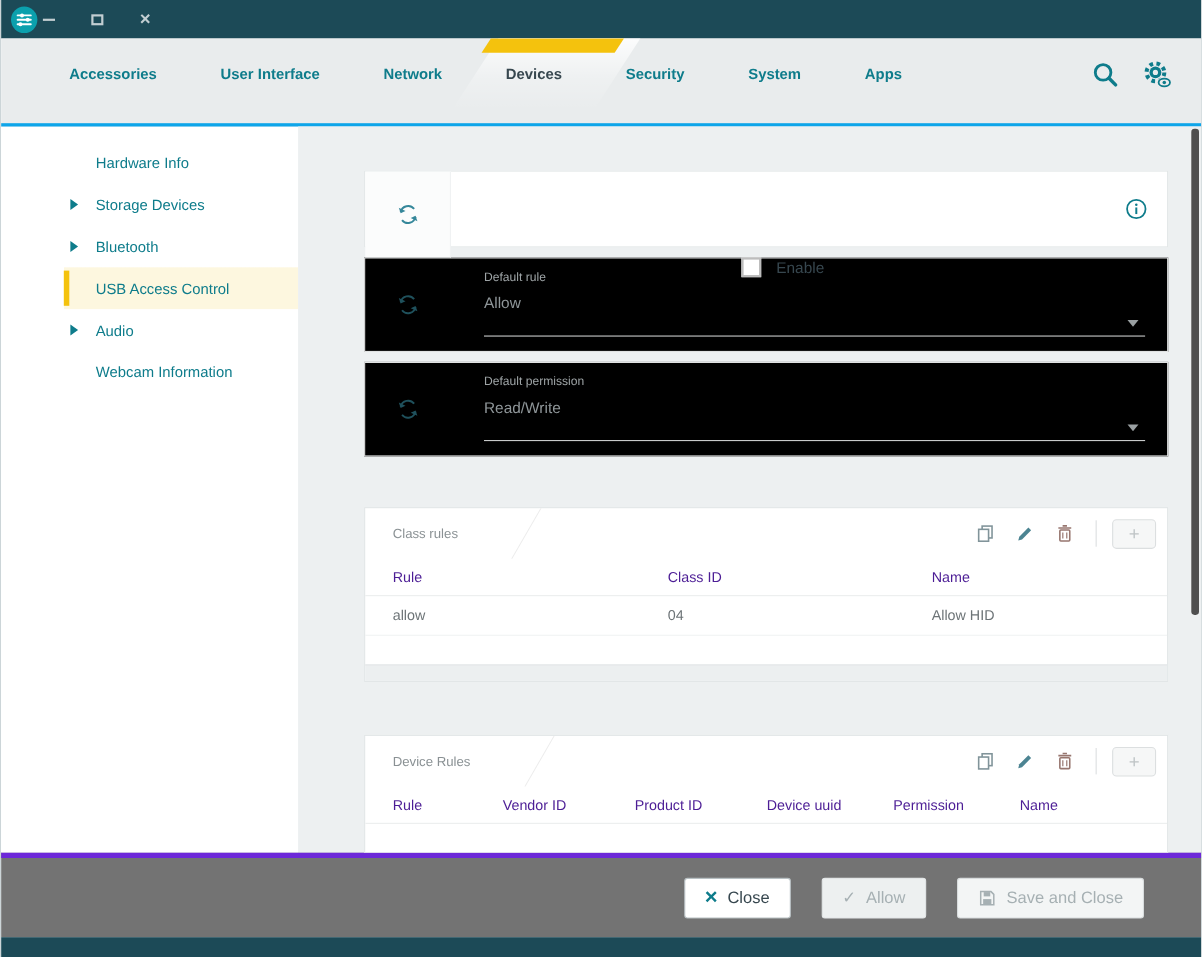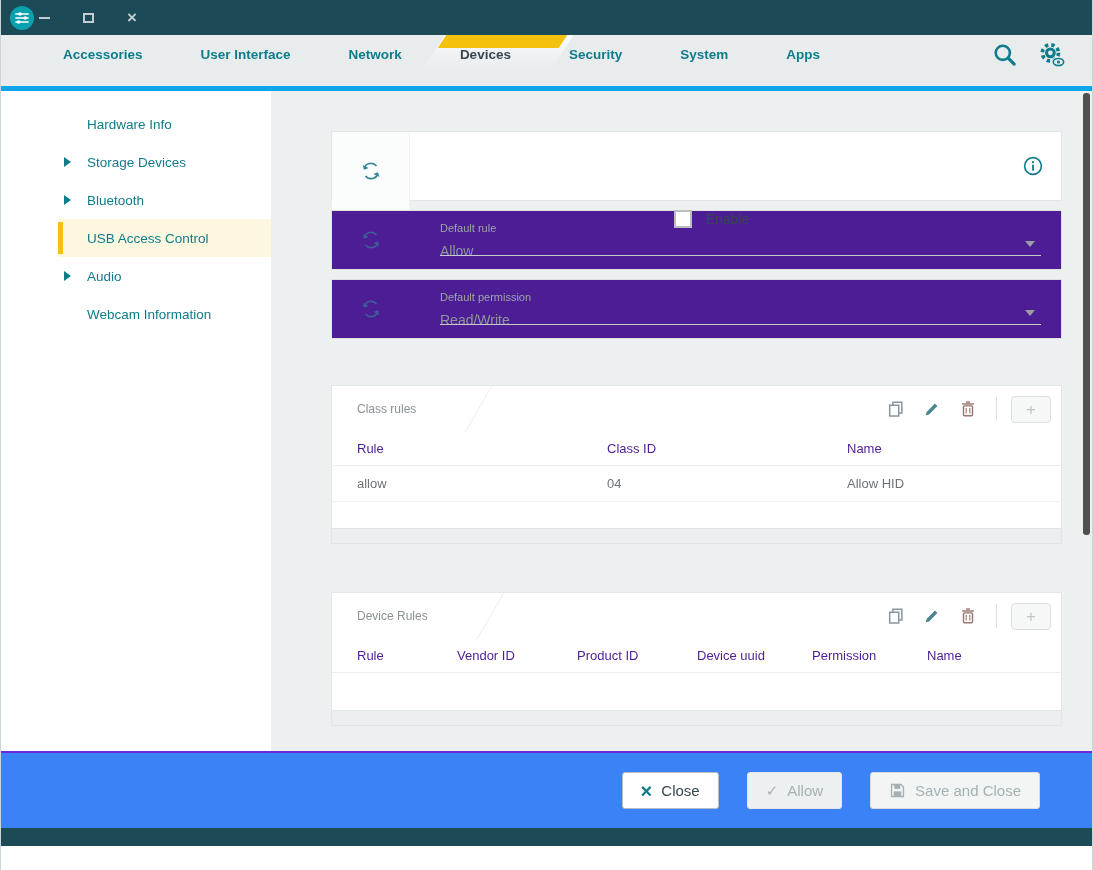--- a/index.html
+++ b/index.html
@@ -11,22 +11,22 @@
   .titlebar { height:35px; background:#1c4a57; display:flex; align-items:center; padding:0 12px 0 8px; }
   .logo { width:26px; height:26px; display:inline-flex; }
   .win-title { color:#8fa6ae; font-size:13px; font-weight:bold; margin-left:10px; flex:1; }
   .win-controls { display:flex; align-items:center; gap:26px; padding-right:4px; }
   .win-btn { width:18px; height:18px; display:inline-flex; align-items:center; justify-content:center; cursor:pointer; }
   .min-glyph { width:11px; height:2px; background:#c2ced2; display:inline-block; }
   .max-glyph { width:11px; height:10px; border:2px solid #c2ced2; display:inline-block; }
   .x-glyph-win { color:#c2ced2; font-size:17px; font-weight:bold; line-height:1; }
 
   
-  .tabbar { height:56px; background:#e9eced; display:flex; align-items:stretch;
-            padding:0 26px 12px 56px; border-bottom:5px solid #0ea5e9; position:relative; }
+  .tabbar { height:80px; background:#e9eced; display:flex; align-items:stretch;
+            padding:0 26px 12px 56px; border-bottom:3px solid #0ea5e9; position:relative; }
   .tabs { display:flex; gap:46px; flex:1; }
   .tab { position:relative; display:flex; align-items:center; padding:0 6px;
          color:#0e7c8b; font-size:13.5px; font-weight:bold; cursor:pointer; }
   .tab .tab-text { position:relative; z-index:2; }
   .tab.active { color:#37474f; }
   .tab.active::after { content:""; position:absolute; top:0; bottom:0; left:-22px; right:-44px;
          background:linear-gradient(180deg, rgba(255,255,255,0.85) 0%, rgba(255,255,255,0.25) 55%, rgba(255,255,255,0) 100%);
          transform:skewX(-33deg); z-index:0; }
   .tab.active::before { content:""; position:absolute; top:0; left:-12px; right:-46px; height:13px;
          background:#f4c20d; transform:skewX(-33deg); z-index:1; }
@@ -54,21 +54,21 @@
                justify-content:center; cursor:pointer; }
 
   .enable-card { height:70px; display:flex; align-items:center; position:relative;flex-direction:column; }
   .enable-card .sync-cell { background:#fbfcfc; border-right:1px solid #f0f2f3; }
   .enable-body { display:flex; align-items:center; padding-left:30px; }
   .checkbox { width:18px; height:18px; border:2px solid #bdbdbd; background:#fff;
               display:inline-block; margin-right:14px; cursor:pointer; }
   .enable-label { font-size:14px; color:#37474f; }
   .info { position:absolute; right:18px; top:50%; transform:translateY(-50%); display:inline-flex; cursor:pointer; }
 
-  .field-row { background:#4c1d95; border:1px solid #e0e2e2; display:flex; height:60px; margin-top:9px; }
+  .field-row { background:#000000; border:1px solid #e0e2e2; display:flex; height:86px; margin-top:9px; }
   .field-row .sync-cell svg { opacity:.6; }
   .field-body { flex:1; position:relative; padding:11px 20px 0 30px; cursor:default; }
   .field-label { font-size:11px; color:#9ea4a6; }
   .field-value { font-size:14px; color:#8f9699; margin-top:9px; }
   .field-underline { position:absolute; left:30px; right:20px; bottom:13px; border-bottom:1px solid #c8caca; }
   .caret { position:absolute; right:26px; bottom:22px; width:0; height:0;
            border-left:5px solid transparent; border-right:5px solid transparent; border-top:6px solid #9aa0a2; }
 
   
   .table-card { margin-top:46px; }
@@ -91,21 +91,21 @@
   .thead { height:34px; font-size:13px; color:#4c1d95; border-bottom:1px solid #eceeee; }
   .trow { height:36px; font-size:13px; color:#6d7477; border-bottom:1px solid #f1f3f3; cursor:pointer; }
   .table-space { height:26px; }
   .table-space.small { height:34px; }
   .card-foot { height:15px; background:#eceff0; border-top:1px solid #e3e6e7; margin-top:auto; }
 
   .scroll-thumb { position:absolute; top:2px; right:2px; width:7px; height:442px;
                   background:#4f4f4f; border-radius:3px; cursor:pointer; }
 
   
-  .footer { height:77px; background:#3b82f6; border-top:2px solid #6d28d9; display:flex;
+  .footer { height:77px; background:#737373; border-top:5px solid #6d28d9; display:flex;
             align-items:center; justify-content:flex-end; gap:28px; padding-right:52px; }
   .btn { height:37px; border-radius:3px; font-size:15px; display:inline-flex; align-items:center;
          gap:9px; padding:0 18px; cursor:pointer; font-family:inherit; }
   .close-btn { background:#ffffff; border:1px solid #b7bfc2; color:#37474f; }
   .x-glyph::before { content:"×"; color:#0e7c8b; font-size:20px; font-weight:bold; line-height:1; }
   .save-btn { background:#edf0f0; border:1px solid #e3e6e7; color:#a6b0b3; cursor:default; }
   .check-glyph::before { content:"✓"; font-size:15px; }
   .saveclose-btn { background:#f3f5f5; border:1px solid #d8dcdd; color:#a6b0b3; cursor:default; }
 
   .bottom-strip { height:18px; background:#1c4a57; }

